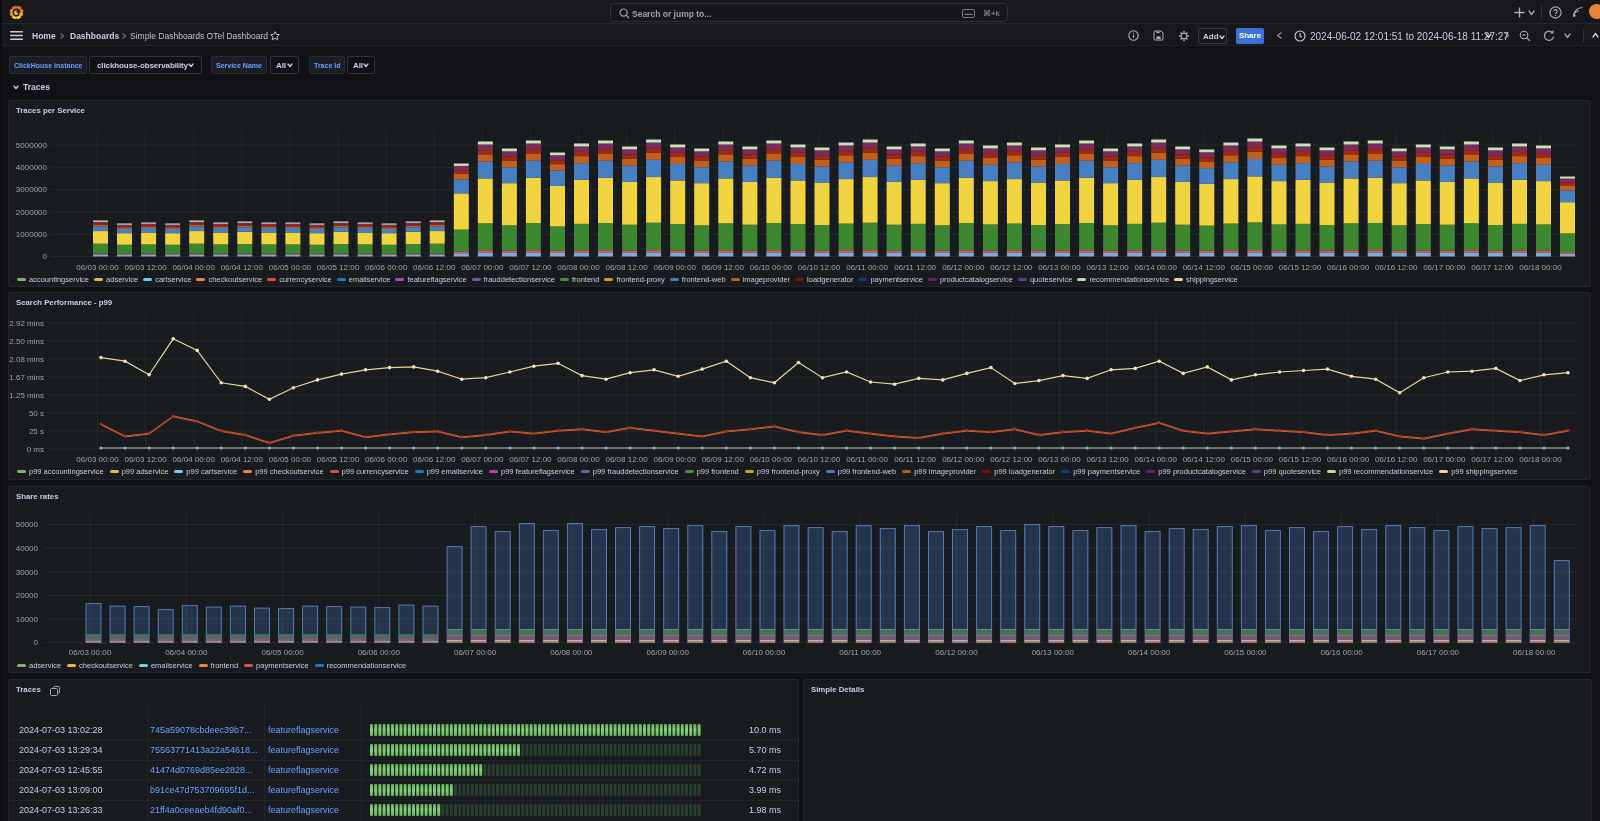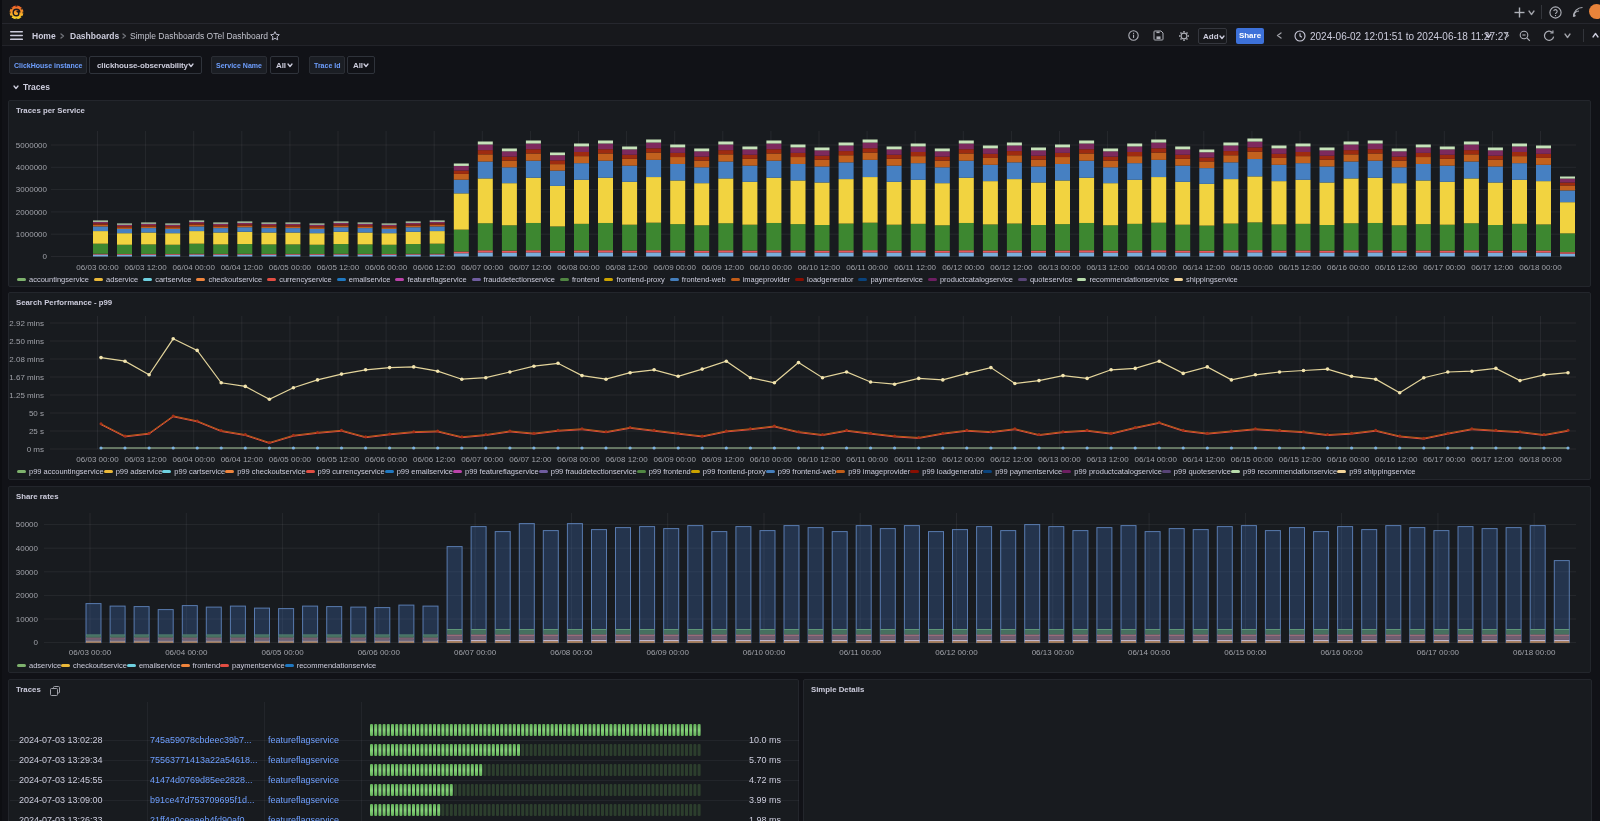--- a/index.html
+++ b/index.html
@@ -1,24 +1,24 @@
 <!DOCTYPE html>
 <html><head><meta charset="utf-8"><style>
 *{margin:0;padding:0;box-sizing:border-box}
 html,body{width:1600px;height:821px;background:#111217;font-family:"Liberation Sans",sans-serif;overflow:hidden;position:relative}
 .abs{position:absolute}
 .panel{position:absolute;background:#181b1f;border:1px solid #23262c;border-radius:2px}
 .ptitle{position:absolute;left:7px;top:5px;font-size:7.8px;font-weight:bold;color:#ccccdc;letter-spacing:0;white-space:nowrap}
 .ax{font-size:8px;fill:#9fa1a8;font-family:"Liberation Sans",sans-serif}
-.lg{position:absolute;left:8px;top:174px;display:flex;font-size:7.5px;color:#ccccdc;white-space:nowrap}
+.lg{position:absolute;left:8px;top:174px;display:flex;gap:6px;font-size:7.5px;color:#ccccdc;white-space:nowrap}
 .lg.g1{gap:5px}
 .li{display:flex;align-items:center;gap:3px}
 .pill{display:inline-block;width:9px;height:3.5px;border-radius:2px}
 .trow{position:absolute;left:1px;width:789px;height:20px;font-size:9px;color:#ccccdc}
-.trow span{position:absolute;top:15px;white-space:nowrap}
+.trow span{position:absolute;top:5px;white-space:nowrap}
 .c1{left:9px} .c2{left:140px;color:#6e9fff} .c3{left:258px;color:#6e9fff} .c4{right:18px}
 .hbtn{position:absolute;display:flex;align-items:center;justify-content:center}
 .vlabel{position:absolute;top:56px;height:18px;background:#1b1e24;border:1px solid #2a2d34;border-radius:2px;padding:0 4px;display:flex;align-items:center;white-space:nowrap}
 .vlabel span{font-size:7px;font-weight:bold;color:#6e9fff}
 .vval{position:absolute;top:56px;height:18px;background:#111217;border:1px solid #2f333b;border-radius:2px;display:flex;align-items:center;justify-content:space-between;white-space:nowrap}
 .vval span{font-size:8px;font-weight:bold;color:#ccccdc;letter-spacing:-0.1px}
 </style></head><body>
 
 <div class="abs" style="left:0;top:0;width:2px;height:821px;background:#0d0e12;z-index:9"></div>
 
@@ -29,20 +29,36 @@
           <linearGradient id="gl" x1="0" y1="1" x2="0" y2="0">
 <stop offset="0" stop-color="#FADE2A"></stop>
             <stop offset="1" stop-color="#F05A28"></stop>
           </linearGradient>
         </defs>
 <circle cx="7.5" cy="7.4" r="6.9" fill="url(#gl)"></circle>
 <path fill="none" stroke="#1b1b20" stroke-width="1.4" d="M10.8 7.5 a3.3 3.3 0 1 0 -3.3 3.3 a2.3 2.3 0 1 0 0 -4.6"></path>
 <path fill="#17181c" d="M7.5 0 l1 1.4 -2.3 0.1 Z M13 3 l0.3 1.8 -2 -0.9 Z M15 7.5 l-1.3 1.2 -0.2-2.2 Z M13.2 12 l-1.8 0.4 0.9-2 Z M7.5 15 l-1.2-1.5 2.3 0 Z M2 12.2 l-0.3-1.9 2 1 Z M0 7.5 l1.3-1.3 0.2 2.3 Z M1.8 2.9 l1.9-0.4 -1 2 Z"></path>
 </svg>
     </div>
+  <div class="abs" style="left:610px;top:3px;width:398px;height:19px;background:#16171d;border:1px solid #2e3036;border-radius:4px">
+    <div class="hbtn" style="left:8px;top:4px">
+        <svg width="11" height="11" viewBox="0 0 11 11" style="">
+          <circle cx="4.6" cy="4.6" r="3.6" fill="none" stroke="#9fa1a8" stroke-width="1.2"></circle>
+          <line x1="7.3" y1="7.3" x2="10.2" y2="10.2" stroke="#9fa1a8" stroke-width="1.2"></line>
+        </svg>
+      </div>
+    <span class="abs" style="left:21px;top:4.5px;font-size:8.5px;font-weight:bold;color:#9fa1a8">Search or jump to...</span>
+    <div class="hbtn" style="right:32px;top:5px">
+        <svg width="13" height="9" viewBox="0 0 13 9" style="">
+          <rect x="0.5" y="0.5" width="12" height="8" rx="1.5" fill="none" stroke="#76787f" stroke-width="1"></rect>
+          <rect x="2.5" y="4.8" width="8" height="1.2" fill="#76787f"></rect>
+        </svg>
+      </div>
+    <span class="abs" style="right:7px;top:5px;font-size:8px;font-weight:bold;color:#76787f">⌘+k</span>
+  </div>
   <div class="hbtn" style="left:1514px;top:6.5px">
       <svg width="11" height="11" viewBox="0 0 11 11" style="">
         <line x1="5.5" y1="0.5" x2="5.5" y2="10.5" stroke="#aeb0b8" stroke-width="1.4"></line>
         <line x1="0.5" y1="5.5" x2="10.5" y2="5.5" stroke="#aeb0b8" stroke-width="1.4"></line>
       </svg>
     </div>
   <div class="hbtn" style="left:1528px;top:9px">
       <svg width="7" height="7" viewBox="0 0 7 7" style="">
         <path d="M1 2 L3.5 5.5 L6 2" fill="none" stroke="#9fa1a8" stroke-width="1.3" stroke-linecap="round" stroke-linejoin="round"></path>
       </svg>

